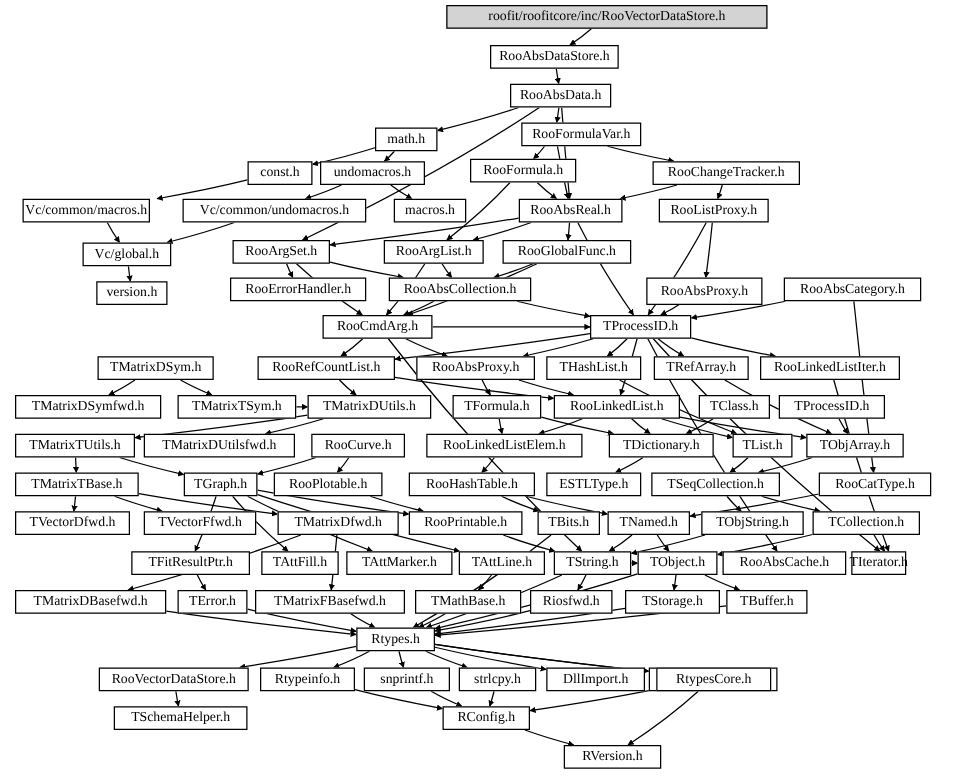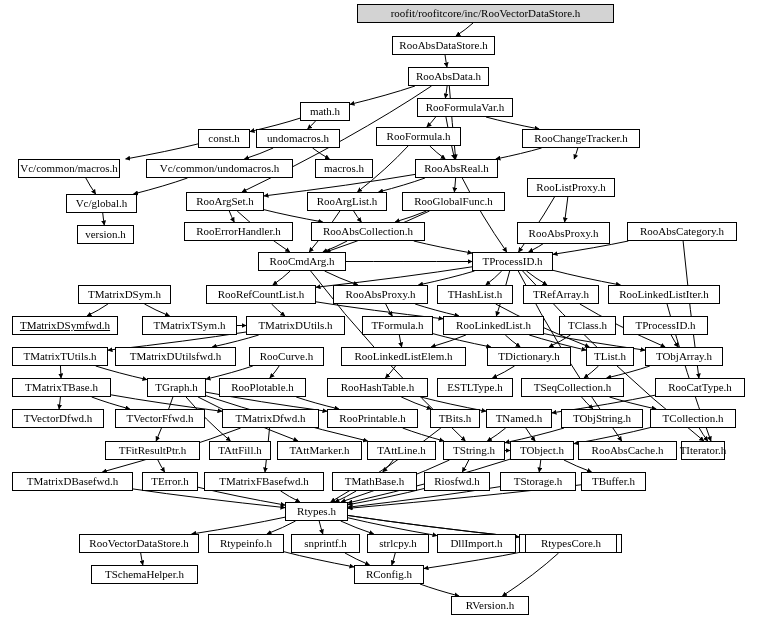--- a/index.html
+++ b/index.html
@@ -194,39 +194,39 @@
       <div class="node" style="left: 300px; top: 102px; width: 50px; height: 19px;">math.h</div>
       <div class="node" style="left: 396px; top: 98px; width: 96px; height: 19px; margin-left: 21px;">RooFormulaVar.h</div>
       <div class="node" style="left: 198px; top: 129px; width: 52px; height: 19px;">const.h</div>
       <div class="node" style="left: 256px; top: 129px; width: 84px; height: 19px;">undomacros.h</div>
       <div class="node" style="left: 376px; top: 127px; width: 85px; height: 19px;">RooFormula.h</div>
       <div class="node" style="left: 522px; top: 129px; width: 118px; height: 19px;">RooChangeTracker.h</div>
       <div class="node" style="left: 18px; top: 159px; width: 102px; height: 19px;">Vc/common/macros.h</div>
       <div class="node" style="left: 146px; top: 159px; width: 147px; height: 19px;">Vc/common/undomacros.h</div>
       <div class="node" style="left: 315px; top: 159px; width: 58px; height: 19px;">macros.h</div>
       <div class="node" style="left: 415px; top: 159px; width: 83px; height: 19px;">RooAbsReal.h</div>
-      <div class="node" style="left: 527px; top: 159px; width: 88px; height: 19px; margin-top: 19px;">RooListProxy.h</div>
+      <div class="node" style="left: 527px; top: 159px; width: 88px; height: 19px;">RooListProxy.h</div>
       <div class="node" style="left: 66px; top: 194px; width: 71px; height: 19px;">Vc/global.h</div>
       <div class="node" style="left: 186px; top: 192px; width: 78px; height: 19px;">RooArgSet.h</div>
       <div class="node" style="left: 307px; top: 192px; width: 80px; height: 19px;">RooArgList.h</div>
       <div class="node" style="left: 402px; top: 192px; width: 103px; height: 19px;">RooGlobalFunc.h</div>
       <div class="node" style="left: 77px; top: 225px; width: 57px; height: 19px;">version.h</div>
       <div class="node" style="left: 184px; top: 222px; width: 109px; height: 19px;">RooErrorHandler.h</div>
       <div class="node" style="left: 311px; top: 222px; width: 114px; height: 19px;">RooAbsCollection.h</div>
       <div class="node" style="left: 517px; top: 222px; width: 93px; height: 22px;">RooAbsProxy.h</div>
       <div class="node" style="left: 627px; top: 222px; width: 110px; height: 19px;">RooAbsCategory.h</div>
       <div class="node" style="left: 258px; top: 252px; width: 88px; height: 19px;">RooCmdArg.h</div>
       <div class="node" style="left: 472px; top: 252px; width: 81px; height: 19px;">TProcessID.h</div>
       <div class="node" style="left: 78px; top: 285px; width: 93px; height: 19px;">TMatrixDSym.h</div>
       <div class="node" style="left: 206px; top: 285px; width: 110px; height: 19px;">RooRefCountList.h</div>
       <div class="node" style="left: 333px; top: 285px; width: 95px; height: 19px;">RooAbsProxy.h</div>
       <div class="node" style="left: 437px; top: 285px; width: 76px; height: 19px;">THashList.h</div>
       <div class="node" style="left: 523px; top: 285px; width: 76px; height: 19px;">TRefArray.h</div>
       <div class="node" style="left: 608px; top: 285px; width: 112px; height: 19px;">RooLinkedListIter.h</div>
-      <div class="node" style="left: 12px; top: 316px; width: 106px; height: 19px; text-decoration: underline;">TMatrixDSymfwd.h</div>
+      <div class="node" style="left: 12px; top: 316px; width: 117px; height: 19px;">TMatrixDSymfwd.h</div>
       <div class="node" style="left: 142px; top: 316px; width: 95px; height: 19px;">TMatrixTSym.h</div>
       <div class="node" style="left: 246px; top: 316px; width: 99px; height: 19px;">TMatrixDUtils.h</div>
       <div class="node" style="left: 362px; top: 316px; width: 71px; height: 19px;">TFormula.h</div>
       <div class="node" style="left: 443px; top: 316px; width: 101px; height: 19px;">RooLinkedList.h</div>
       <div class="node" style="left: 559px; top: 316px; width: 57px; height: 19px;">TClass.h</div>
       <div class="node" style="left: 623px; top: 316px; width: 85px; height: 19px;">TProcessID.h</div>
       <div class="node" style="left: 12px; top: 347px; width: 96px; height: 19px;">TMatrixTUtils.h</div>
       <div class="node" style="left: 115px; top: 347px; width: 121px; height: 19px;">TMatrixDUtilsfwd.h</div>
       <div class="node" style="left: 249px; top: 347px; width: 75px; height: 19px;">RooCurve.h</div>
       <div class="node" style="left: 341px; top: 347px; width: 125px; height: 19px;">RooLinkedListElem.h</div>

